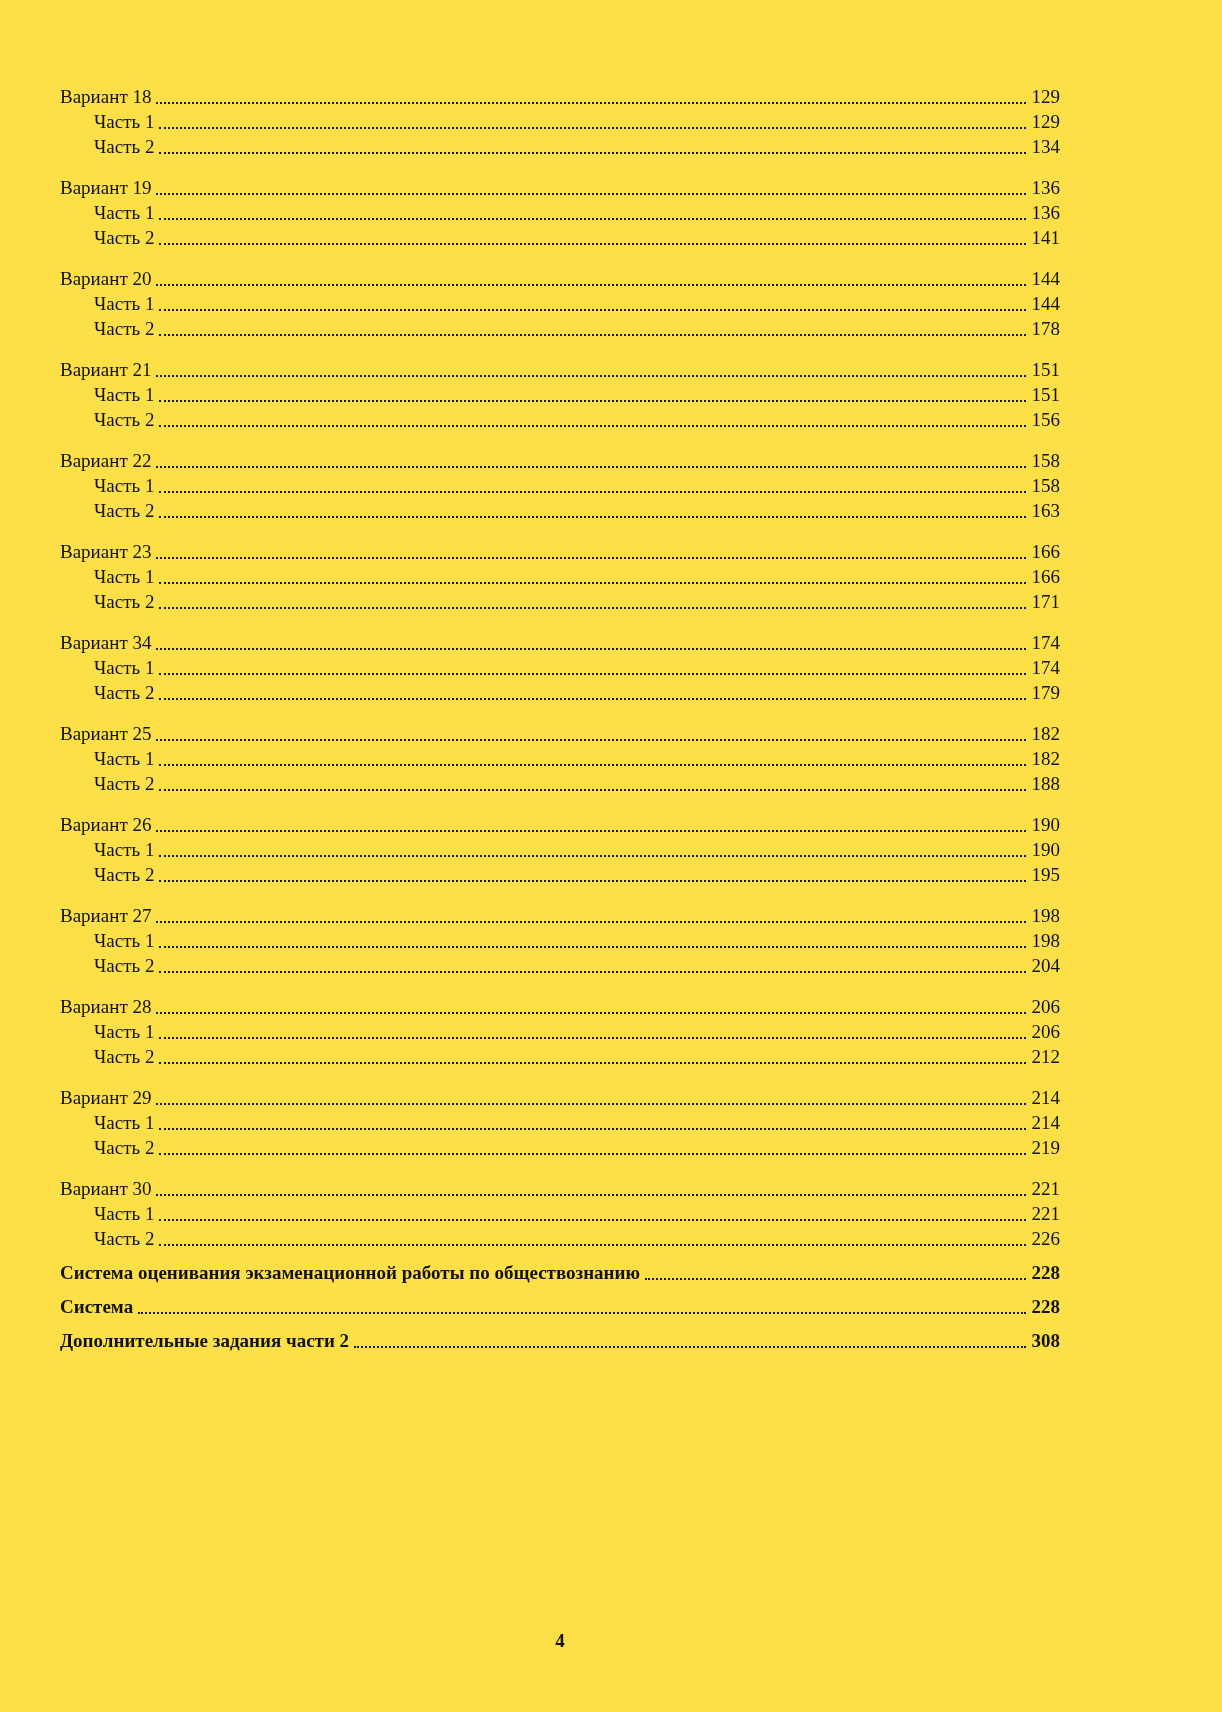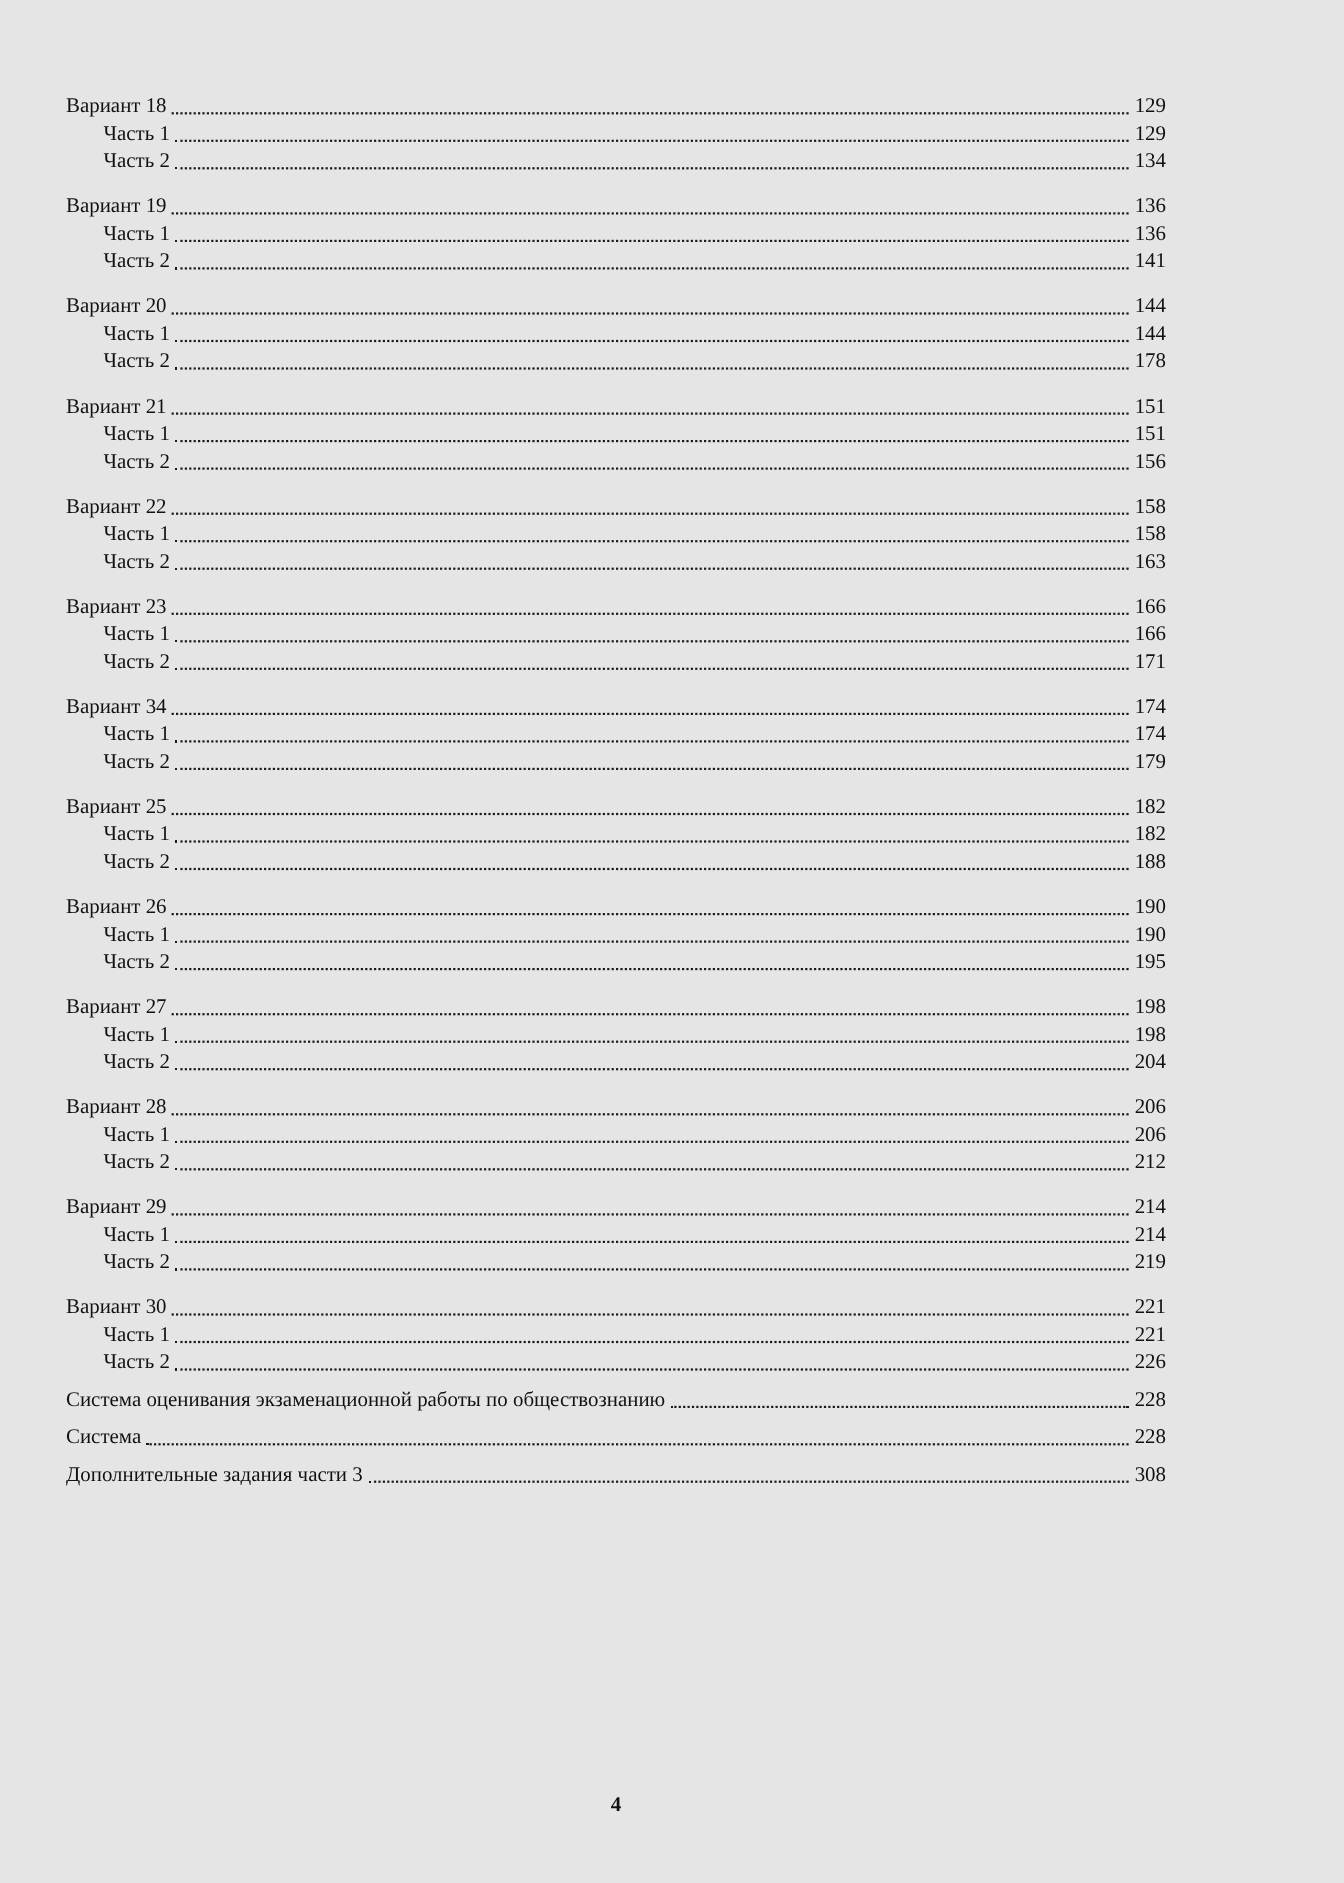--- a/index.html
+++ b/index.html
@@ -8,21 +8,21 @@
     background: #ffffff;
     font-family: "Liberation Serif", "DejaVu Serif", serif;
     color: #111111;
   }
 
   .page {
     position: relative;
     width: 1222px;
     height: 1712px;
     margin: 0 auto;
-    background: #e5e5e5;
+    background: #fde047;
     overflow: hidden;
   }
 
   .toc {
     position: absolute;
     top: 84px;
     left: 60px;
     width: 1000px;
   }
 
@@ -30,21 +30,21 @@
     display: flex;
     align-items: baseline;
     font-size: 19px;
     line-height: 25px;
     white-space: nowrap;
   }
 
   
   .toc-row.level-0 { margin-top: 16px; }
   .toc-row.level-0:first-child { margin-top: 0; }
-  .toc-row.bold { margin-top: 9px; font-weight: normal; }
+  .toc-row.bold { margin-top: 9px; font-weight: bold; }
 
   .toc-row.level-1 { padding-left: 34px; }
 
   .toc-label {
     flex: 0 0 auto;
     padding-right: 3px;
   }
 
   .toc-leader {
     flex: 1 1 auto;
@@ -275,21 +275,21 @@
       <span class="toc-label">Система оценивания экзаменационной работы по обществознанию</span>
       <span class="toc-leader"></span>
       <span class="toc-page-num">228</span>
     </div>
       <div class="toc-row level-0 bold">
       <span class="toc-label">Система</span>
       <span class="toc-leader"></span>
       <span class="toc-page-num">228</span>
     </div>
       <div class="toc-row level-0 bold">
-      <span class="toc-label">Дополнительные задания части 3</span>
+      <span class="toc-label">Дополнительные задания части 2</span>
       <span class="toc-leader"></span>
       <span class="toc-page-num">308</span>
     </div>
     </div>
 
   <div class="folio">4</div>
 
 </div>
 
 </body></html>

